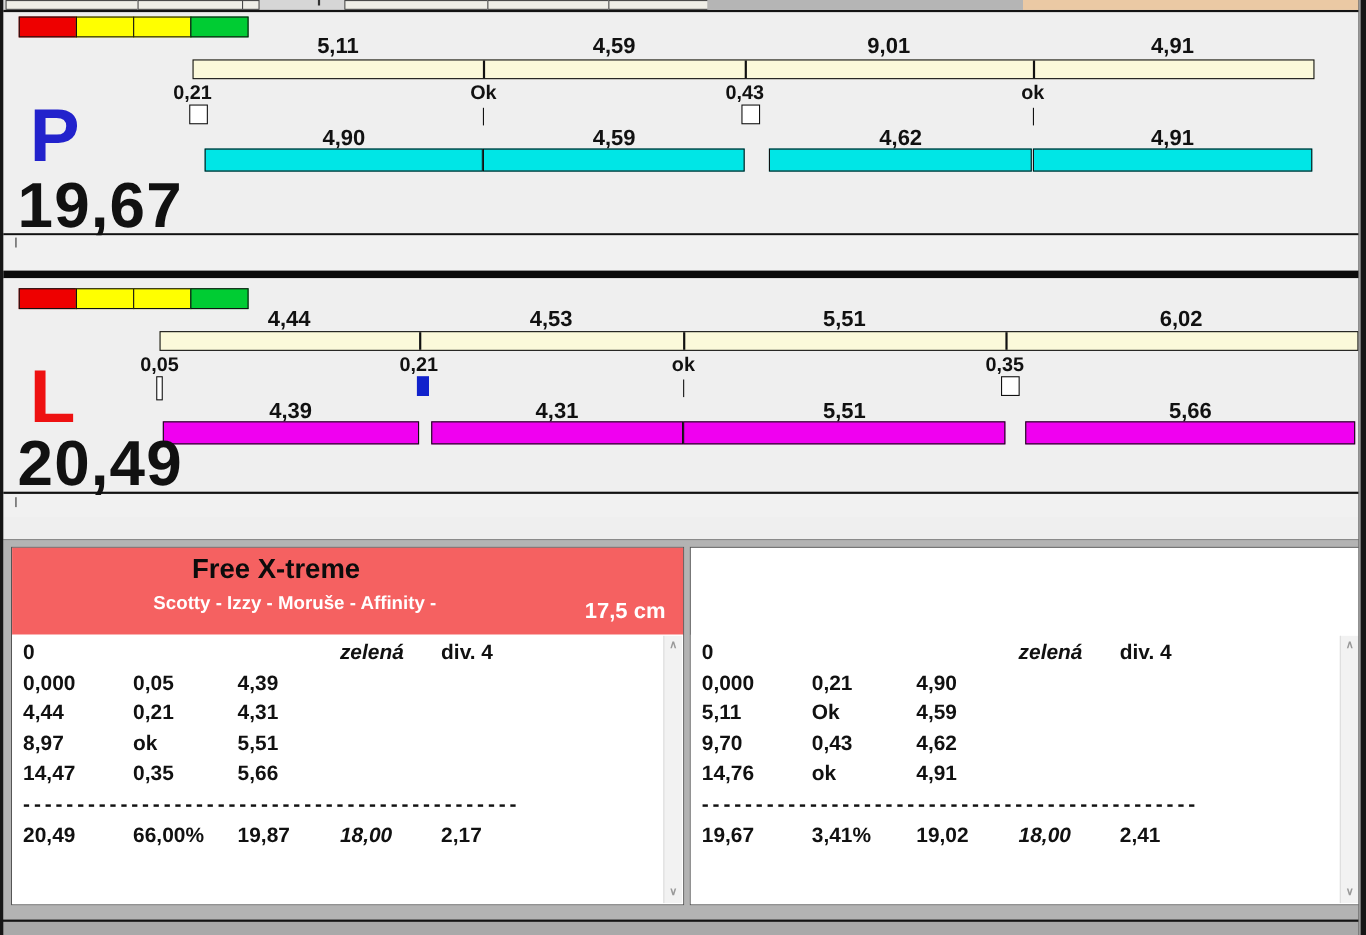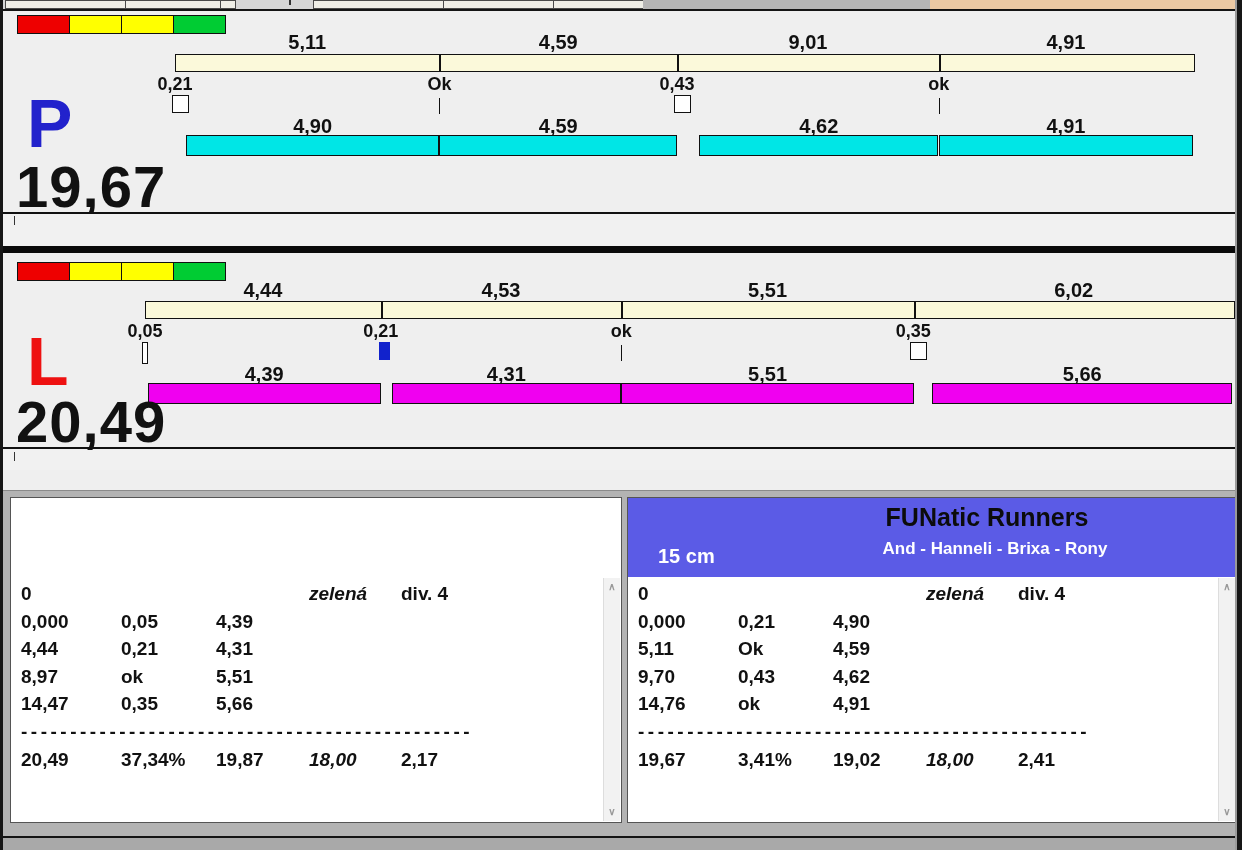--- a/index.html
+++ b/index.html
@@ -210,20 +210,25 @@
     <div class="lane-total">20,49</div>
   </div>
 
   <div class="sunken strip2">
     <div class="caret"></div>
   </div>
 
   <div class="footer">
 
     <div class="team-panel team-left">
+      <div class="team-header" style="background: rgb(245, 97, 97);">
+        <div class="team-name">Free X-treme</div>
+        <div class="team-members">Scotty - Izzy - Moruše - Affinity -</div>
+        <div class="jump-height">17,5 cm</div>
+      </div>
       <div class="team-body">
         <div class="vscroll">
           <div class="arr arr-up">∧</div>
           <div class="arr arr-down">∨</div>
         </div>
       <div class="trow">
             <span class="cell c0">0</span>
             <span class="cell c3">zelená</span>
             <span class="cell c4">div. 4</span>
           </div>
@@ -245,35 +250,30 @@
           <div class="trow">
             <span class="cell c0">14,47</span>
             <span class="cell c1">0,35</span>
             <span class="cell c2">5,66</span>
           </div>
           <div class="trow sep-row">
             <span class="cell c0 sep">----------------------------------------------</span>
           </div>
           <div class="trow totals-row">
             <span class="cell c0">20,49</span>
-            <span class="cell c1">37,34%</span>
+            <span class="cell c1">66,00%</span>
             <span class="cell c2">19,87</span>
             <span class="cell c3">18,00</span>
             <span class="cell c4">2,17</span>
           </div>
         </div>
     </div>
 
 
     <div class="team-panel team-right">
-      <div class="team-header" style="background: rgb(91, 91, 230);">
-        <div class="team-name">FUNatic Runners</div>
-        <div class="team-members">And - Hanneli - Brixa - Rony</div>
-        <div class="jump-height">15 cm</div>
-      </div>
       <div class="team-body">
         <div class="vscroll">
           <div class="arr arr-up">∧</div>
           <div class="arr arr-down">∨</div>
         </div>
       <div class="trow">
             <span class="cell c0">0</span>
             <span class="cell c3">zelená</span>
             <span class="cell c4">div. 4</span>
           </div>

